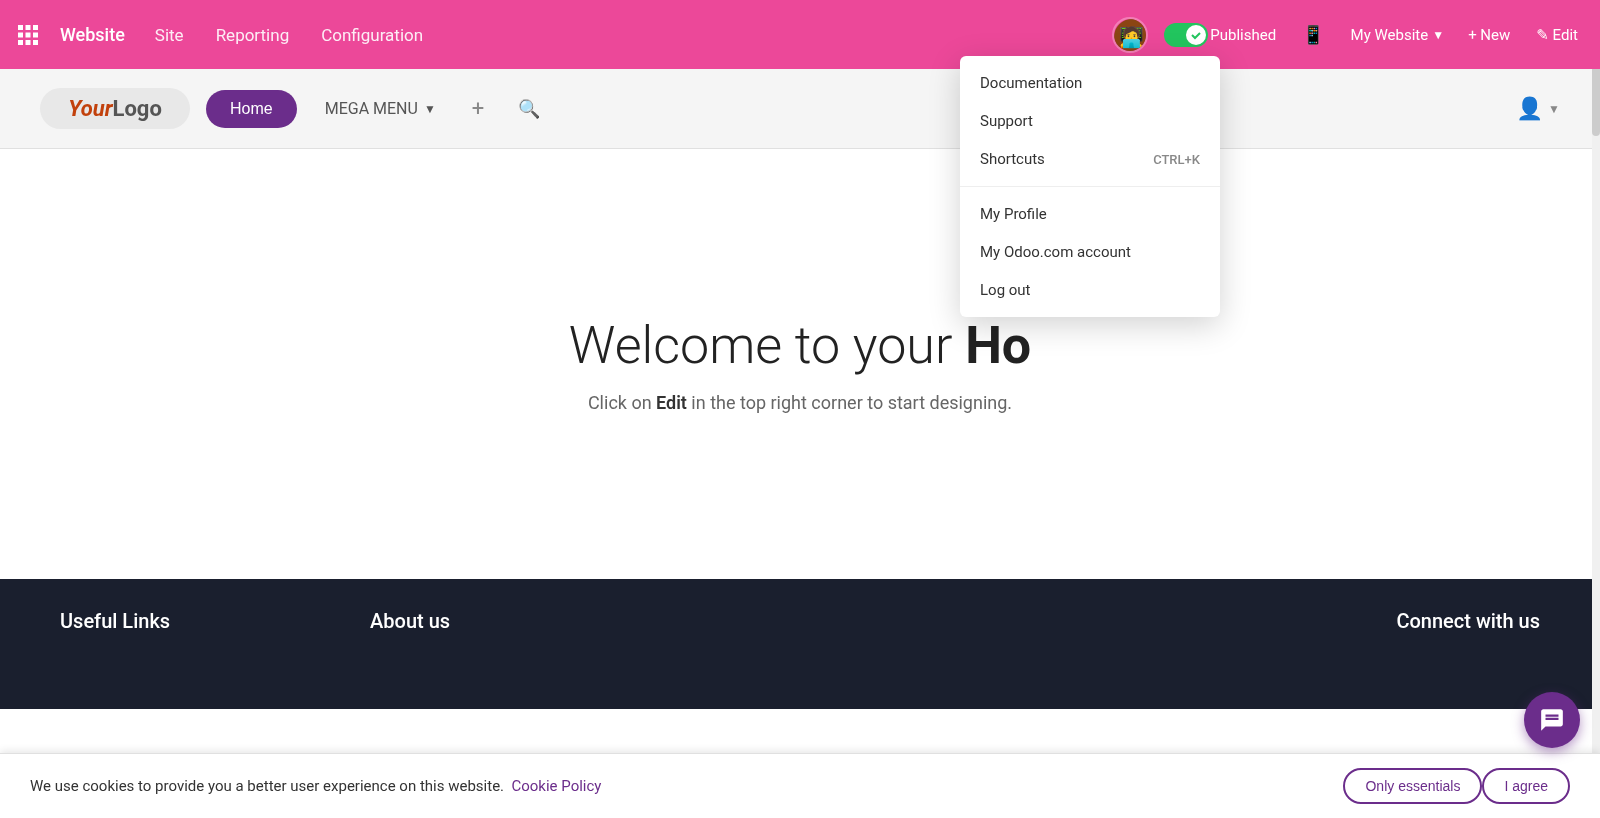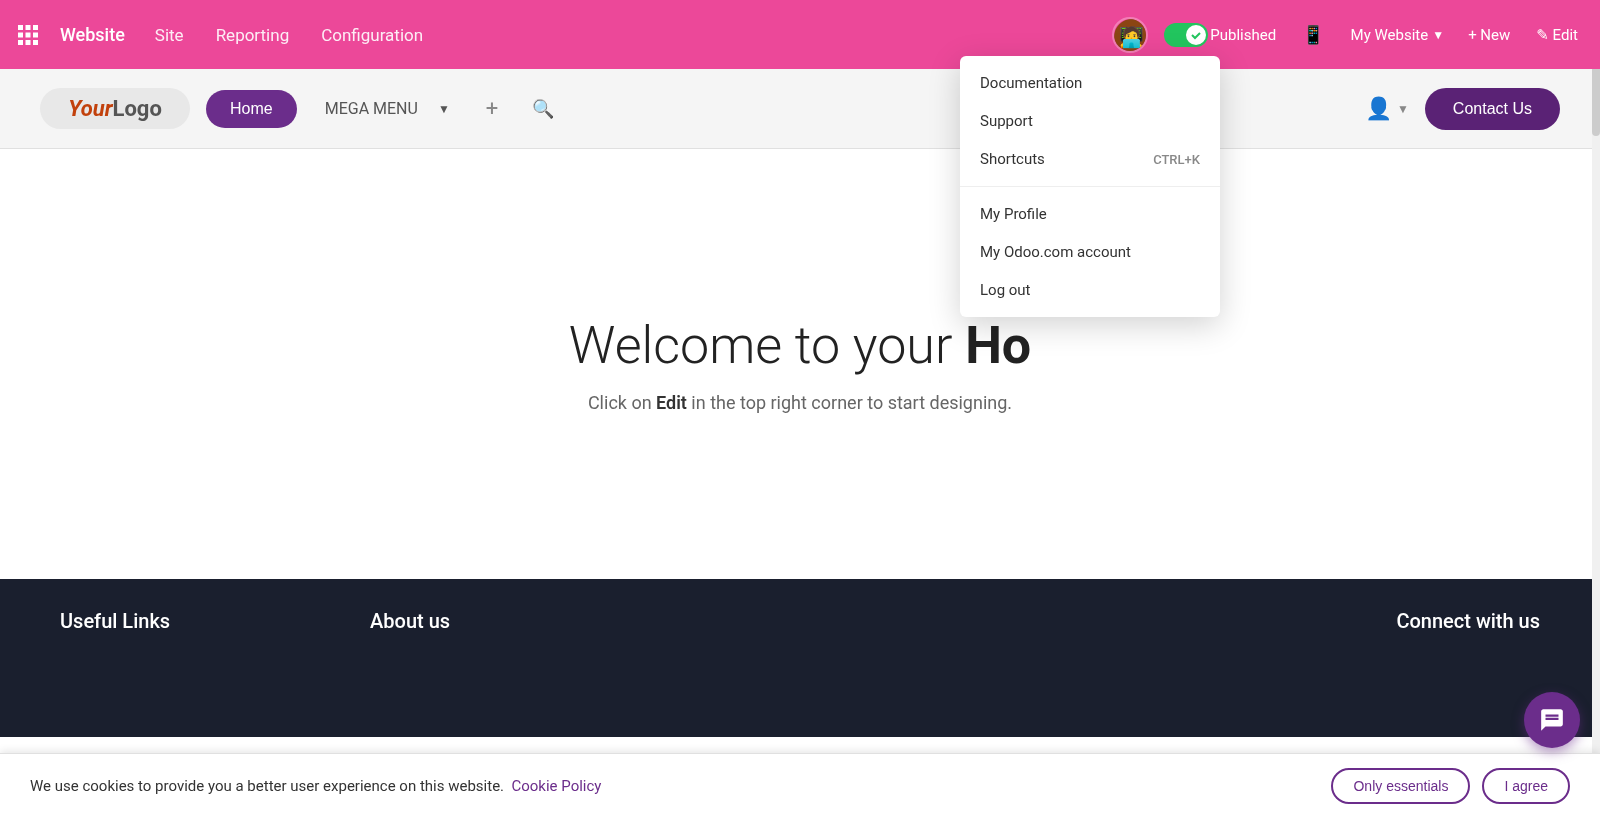--- a/index.html
+++ b/index.html
@@ -166,21 +166,21 @@
       border: none;
       border-radius: 24px;
       padding: 10px 24px;
       font-size: 16px;
       cursor: pointer;
       font-weight: 500;
     }
     .mega-menu-btn {
       display: flex;
       align-items: center;
-      gap: 20px;
+      gap: 6px;
       color: #555;
       font-size: 16px;
       cursor: pointer;
       padding: 8px 12px;
     }
     .plus-nav {
       color: #888;
       font-size: 22px;
       cursor: pointer;
       padding: 4px 8px;
@@ -231,21 +231,21 @@
     .welcome-text strong { font-weight: 700; }
     .subtitle-text {
       font-size: 18px;
       color: #666;
     }
     .subtitle-text em { font-style: normal; font-weight: 600; color: #333; }
 
     
     .footer {
       background: #1a1f2e;
-      height: 158px;
+      height: 130px;
       display: flex;
       align-items: flex-start;
       padding: 30px 60px;
       gap: 200px;
     }
     .footer-section-title {
       color: white;
       font-size: 20px;
       font-weight: 500;
     }
@@ -253,21 +253,20 @@
     
     .cookie-bar {
       position: fixed;
       bottom: 0;
       left: 0;
       right: 0;
       background: white;
       padding: 14px 30px;
       display: flex;
       align-items: center;
-      gap: 12px;
       border-top: 1px solid #e0e0e0;
       z-index: 1000;
       box-shadow: 0 -2px 8px rgba(0,0,0,0.1);
     }
     .cookie-text {
       flex: 1;
       font-size: 15px;
       color: #333;
     }
     .cookie-policy-link {
@@ -444,21 +443,20 @@
     <span>MEGA MENU</span>
     <span style="font-size:12px;">▼</span>
   </div>
   <div class="plus-nav">+</div>
   <div class="search-btn">🔍</div>
   <div class="nav-spacer"></div>
   <div class="user-icon-btn">
     <span>👤</span>
     <span style="font-size:12px;">▼</span>
   </div>
-  <button class="contact-btn">Contact Us</button>
 </div>
 
 <div class="main-content">
   <div class="welcome-text">
     <span>Welcome to your </span><strong>Ho</strong>
   </div>
   <div class="subtitle-text">
     <span>Click on </span><em>Edit</em><span> in the top right corner to start designing.</span>
   </div>
 </div>

